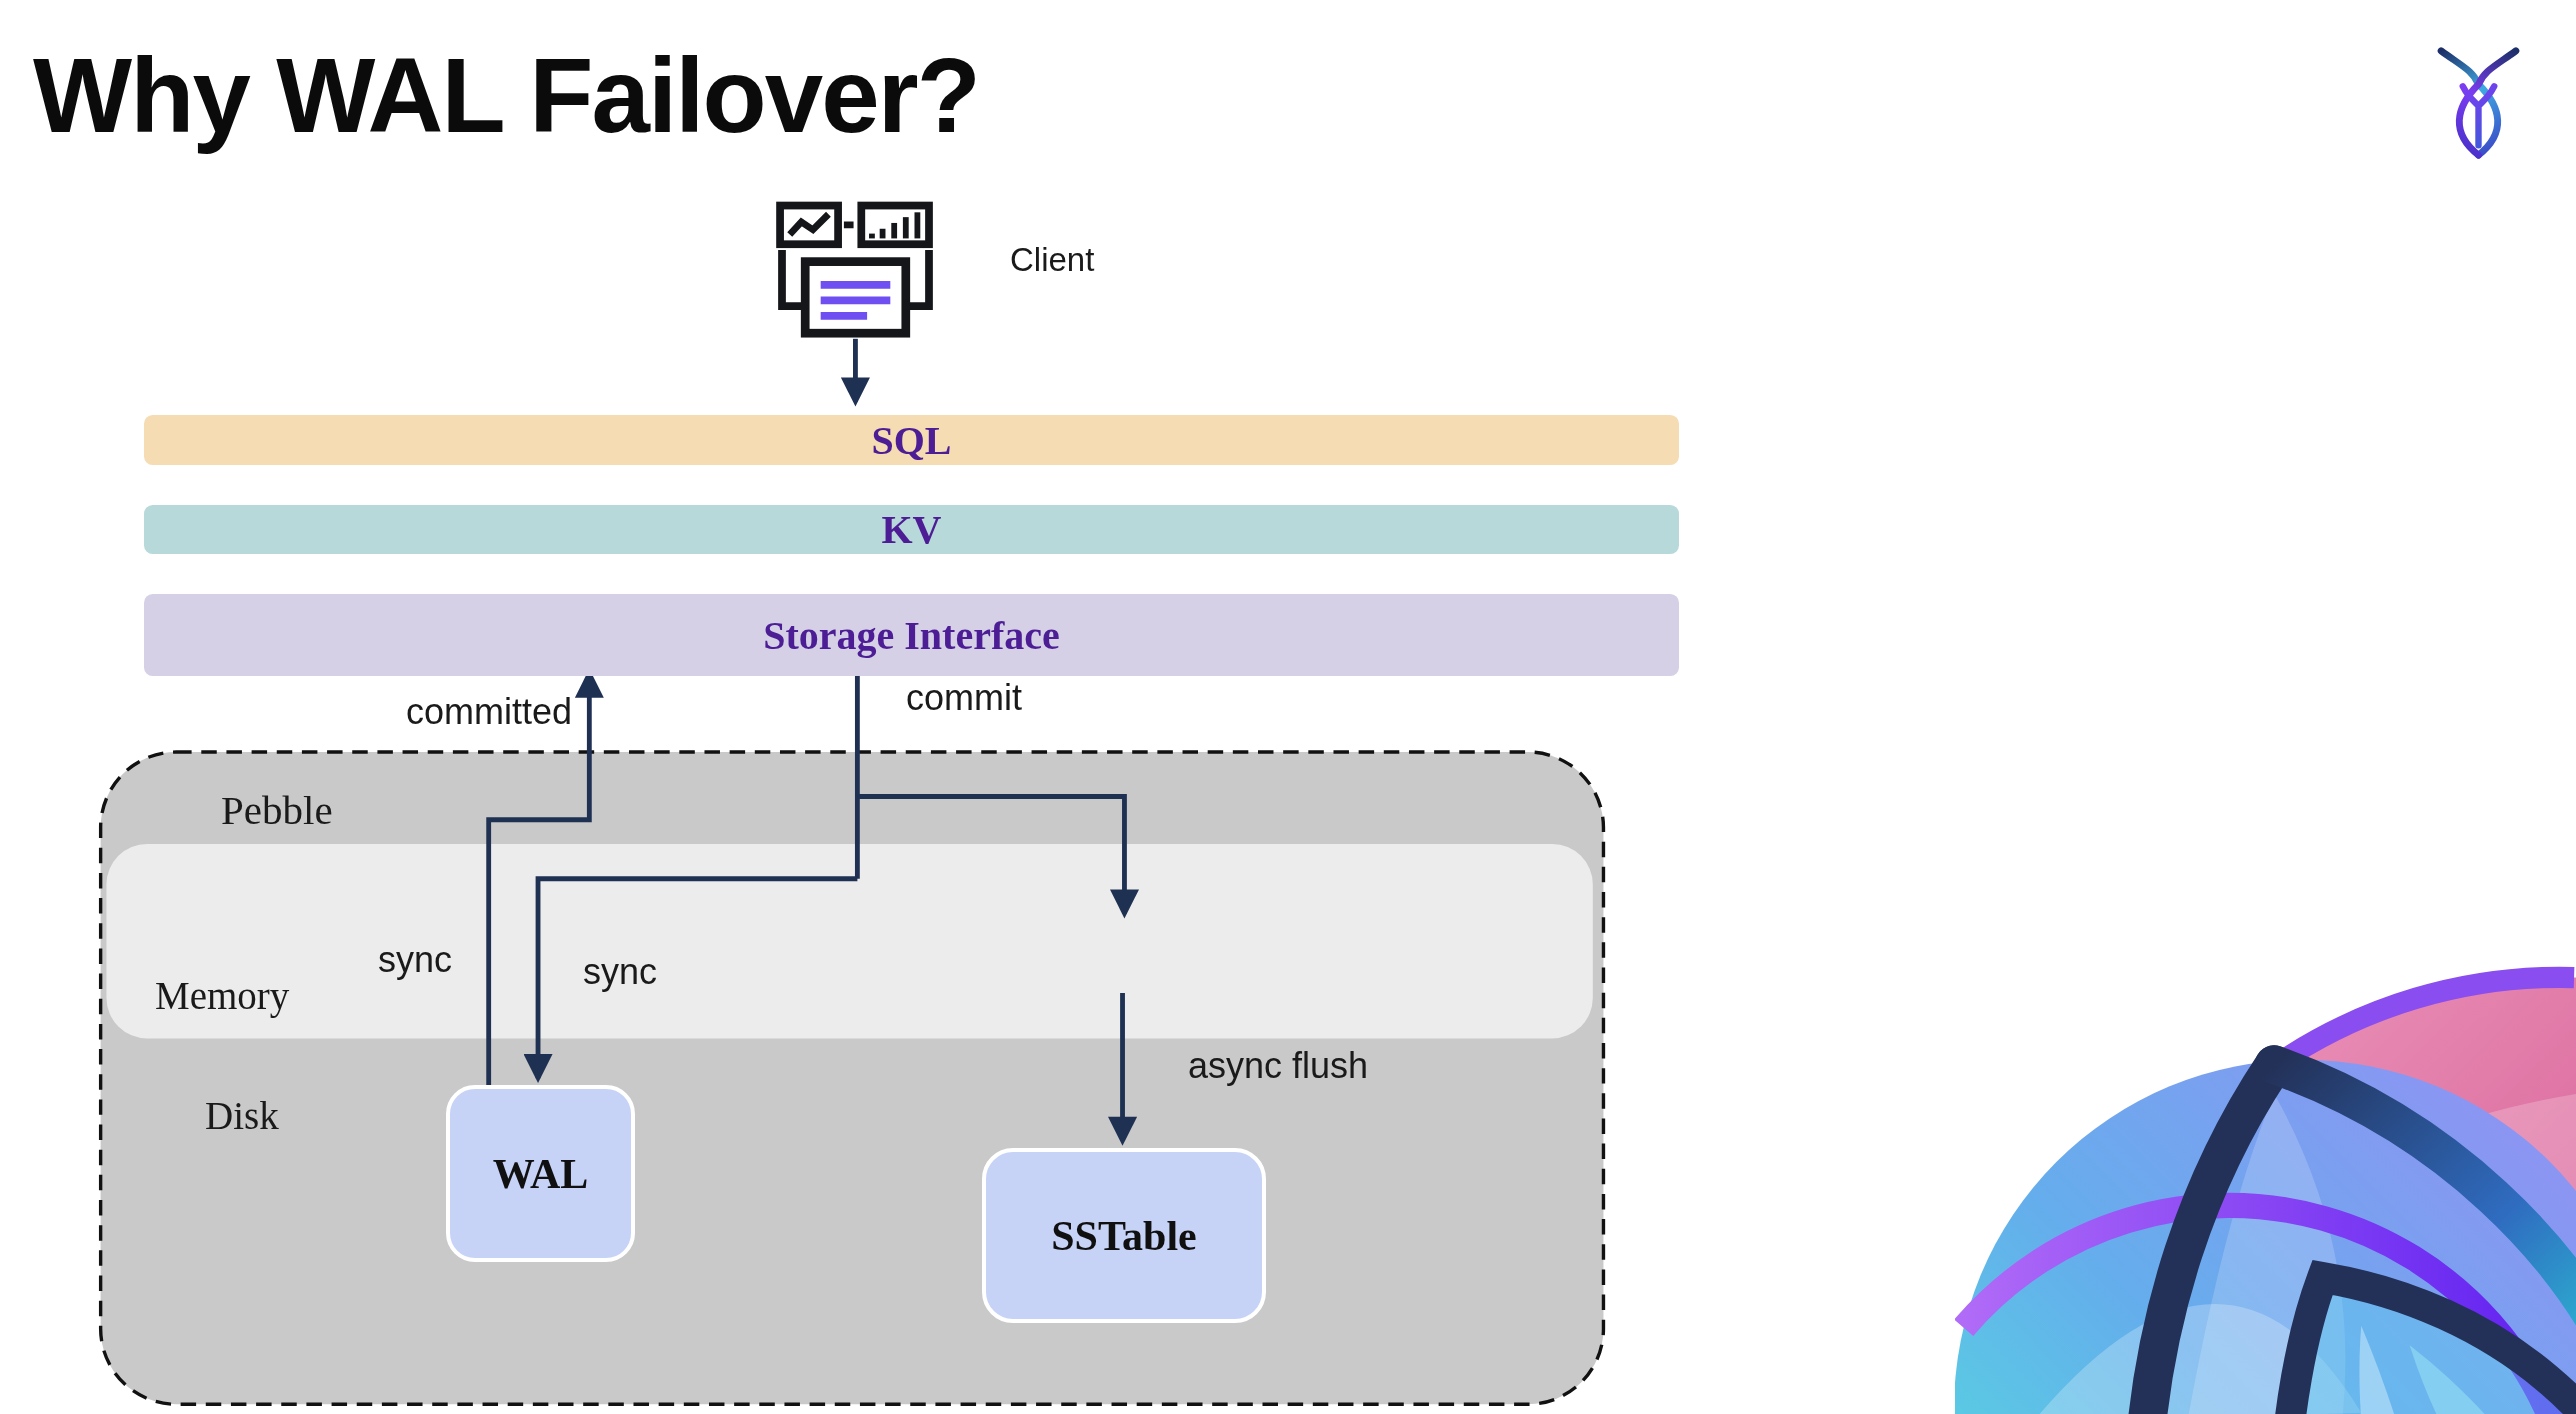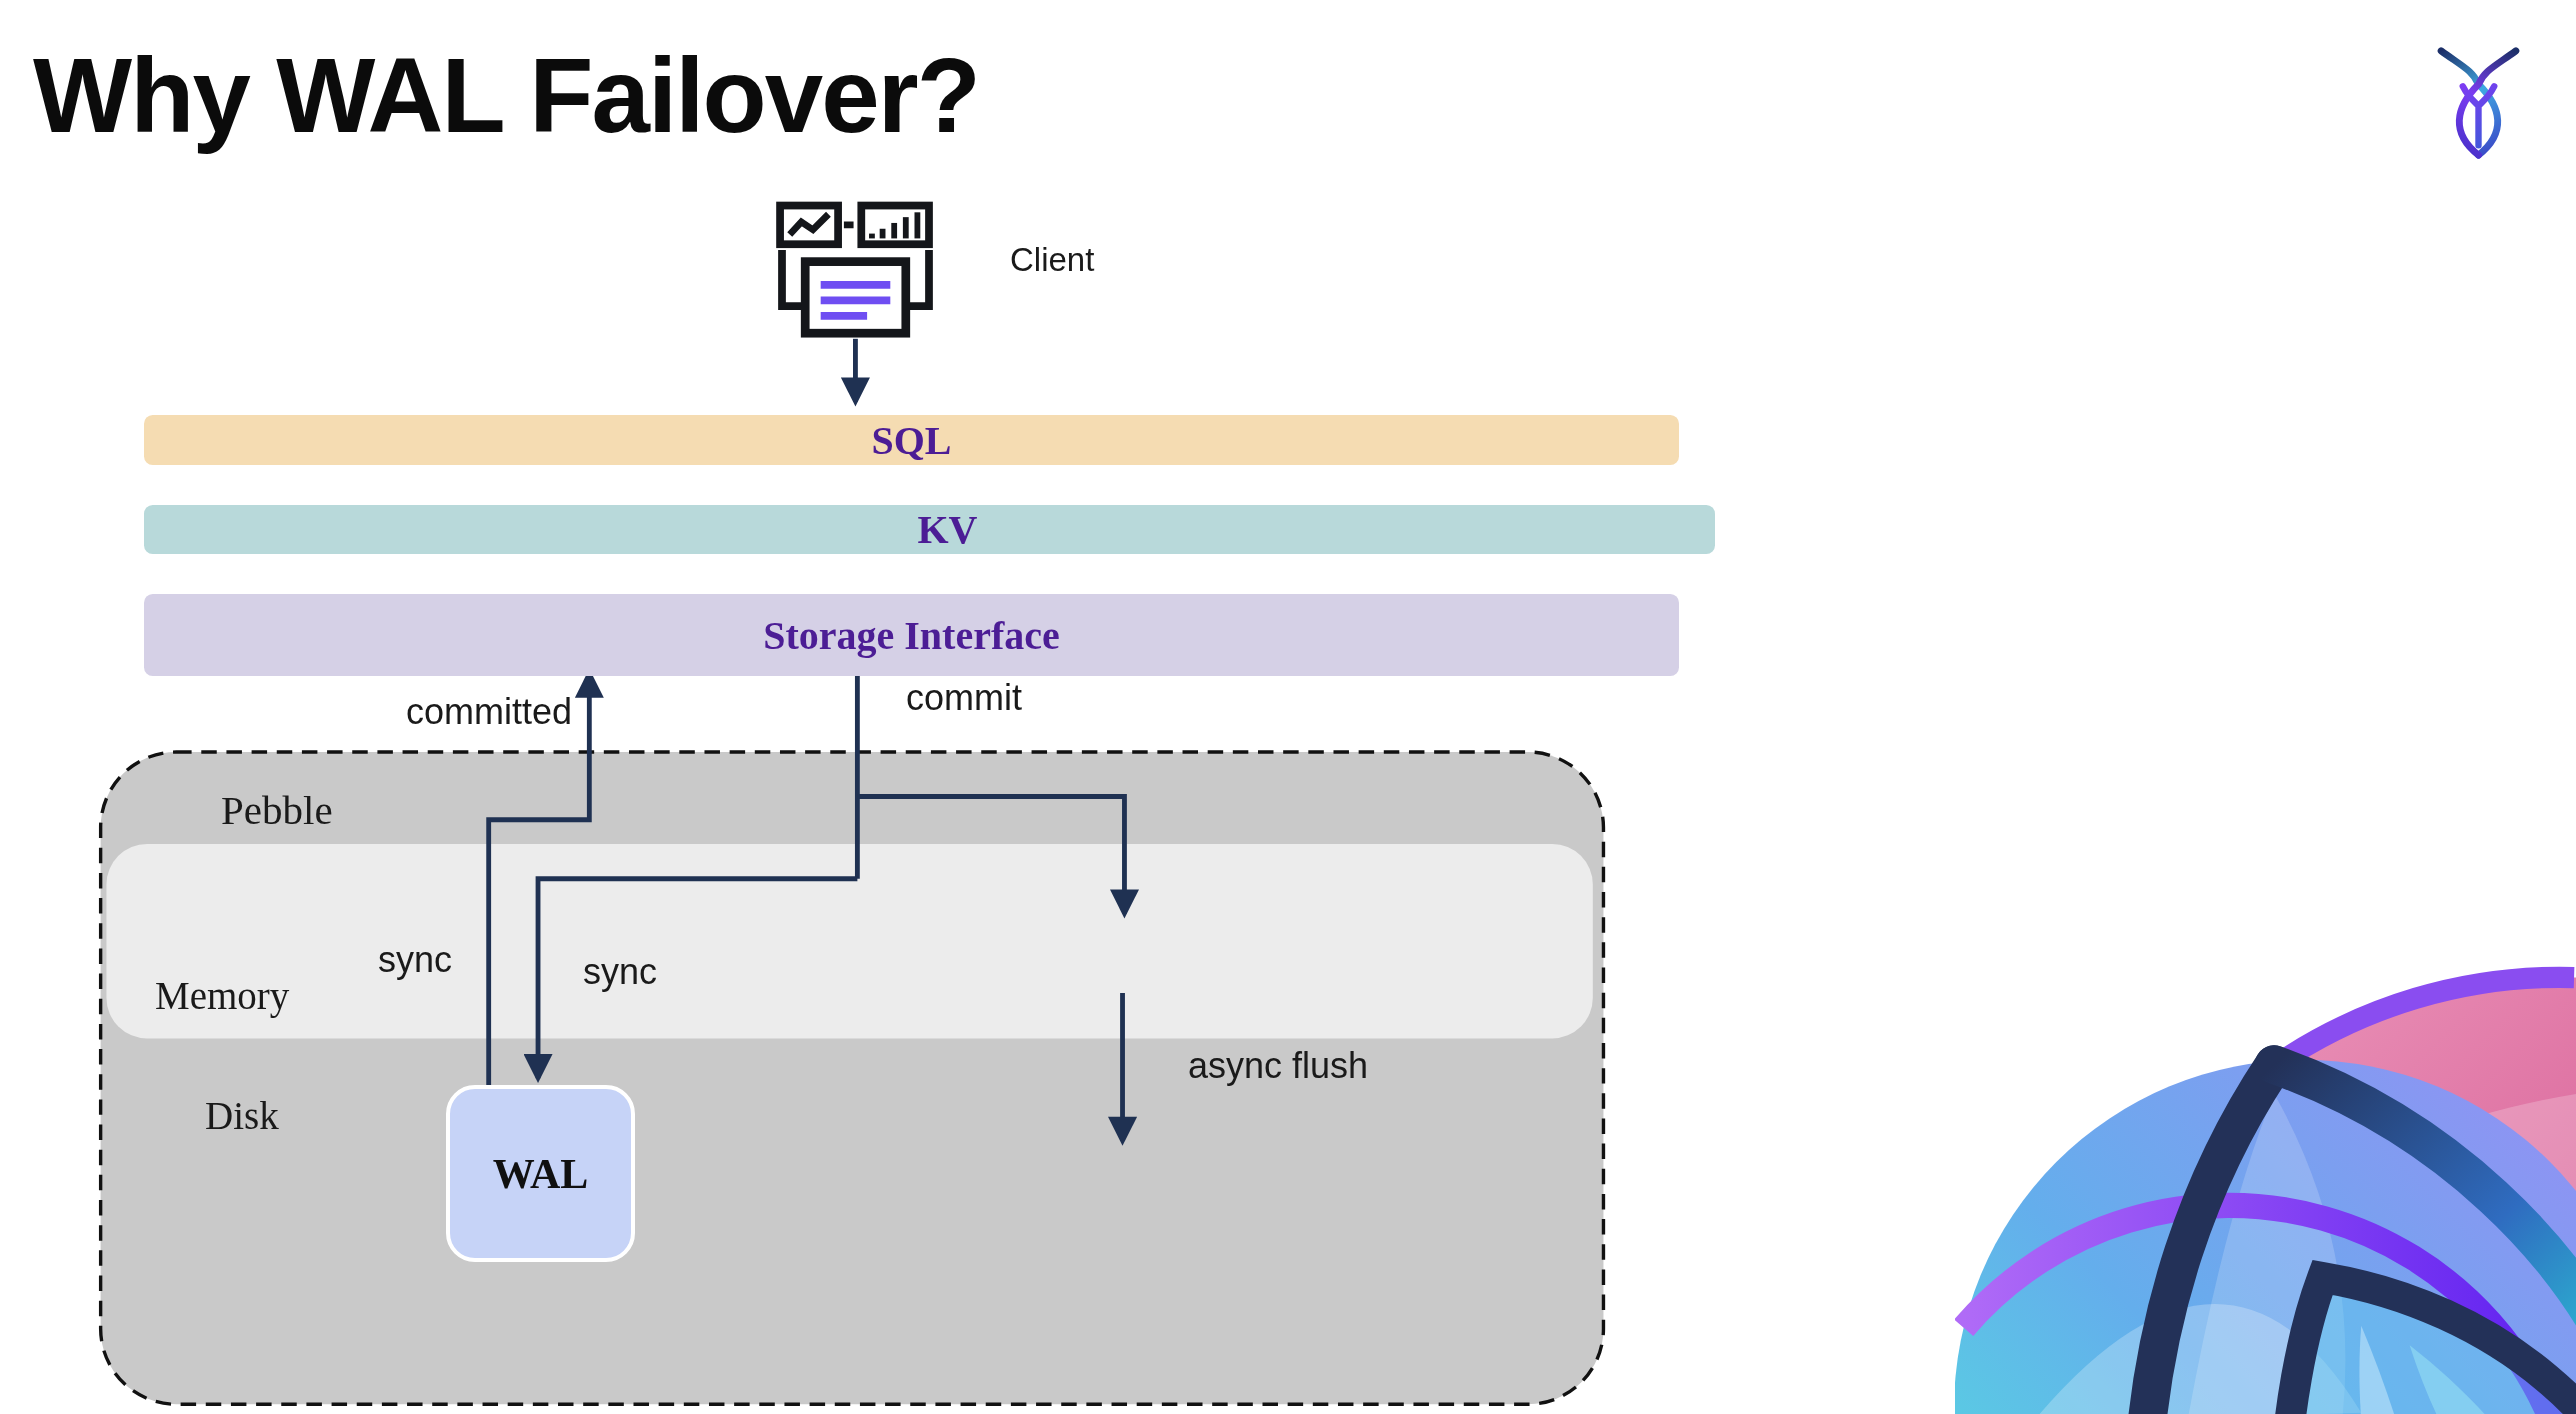--- a/index.html
+++ b/index.html
@@ -14,21 +14,21 @@
     letter-spacing:-1.9px;color:#0b0b0b;white-space:nowrap;
   }
   
   .bar{
     left:144px;width:1535px;border-radius:8.7px;z-index:3;
     display:flex;align-items:center;justify-content:center;
     font-family:"Liberation Serif","DejaVu Serif",serif;
     font-size:40px;color:#4c1d95;font-weight:bold;
   }
   .bar-sql{top:415px;height:50px;background:#f5dcb2;}
-  .bar-kv{top:505px;height:49px;background:#b8d9da;padding-left:36px;}
+  .bar-kv{top:505px;height:49px;background:#b8d9da;}
   .bar-storage{top:594px;height:82px;background:#d5d0e6;}
   
   .connector-layer{left:0;top:0;z-index:2;}
   .node{
     z-index:4;display:flex;align-items:center;justify-content:center;
     background:#c6d3f7;font-family:"Liberation Serif","DejaVu Serif",serif;
     font-weight:bold;font-size:42px;color:#101010;box-sizing:border-box;
   }
   .node-wal{left:446px;top:1085px;width:189px;height:177px;border-radius:29px;border:4.8px solid #ffffff;}
   .node-memtable{left:980px;top:919px;width:284px;height:72px;border-radius:13.5px;border:2.9px solid #9aa1ab;}
@@ -153,20 +153,23 @@
   <div class="abs elabel lbl-sync2">sync</div>
   <div class="abs elabel lbl-async">async flush</div>
 
   <div class="abs rlabel lbl-pebble">Pebble</div>
   <div class="abs rlabel lbl-memory">Memory</div>
   <div class="abs rlabel lbl-disk">Disk</div>
 
   <div class="abs node node-wal">
     <span>WAL</span>
   </div>
+  <div class="abs node node-sstable">
+    <span>SSTable</span>
+  </div>
 
 
   <svg class="abs brand" width="621" height="457" viewBox="0 0 642 472">
     <defs>
       <linearGradient id="bgPink" x1="0" y1="0" x2="1" y2="1">
         <stop offset="0" stop-color="#ee9fc0"></stop>
           <stop offset="0.55" stop-color="#d4548f"></stop>
           <stop offset="1" stop-color="#b62f7c"></stop>
       </linearGradient>
       <linearGradient id="bgTeal" x1="0" y1="1" x2="1" y2="0">

